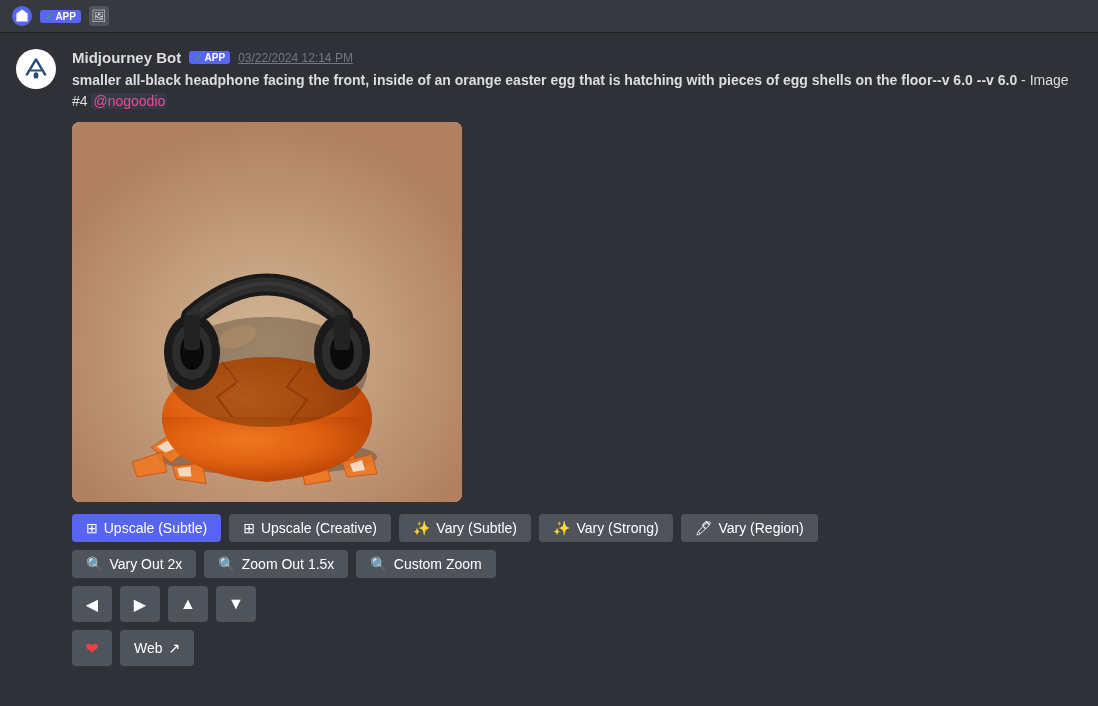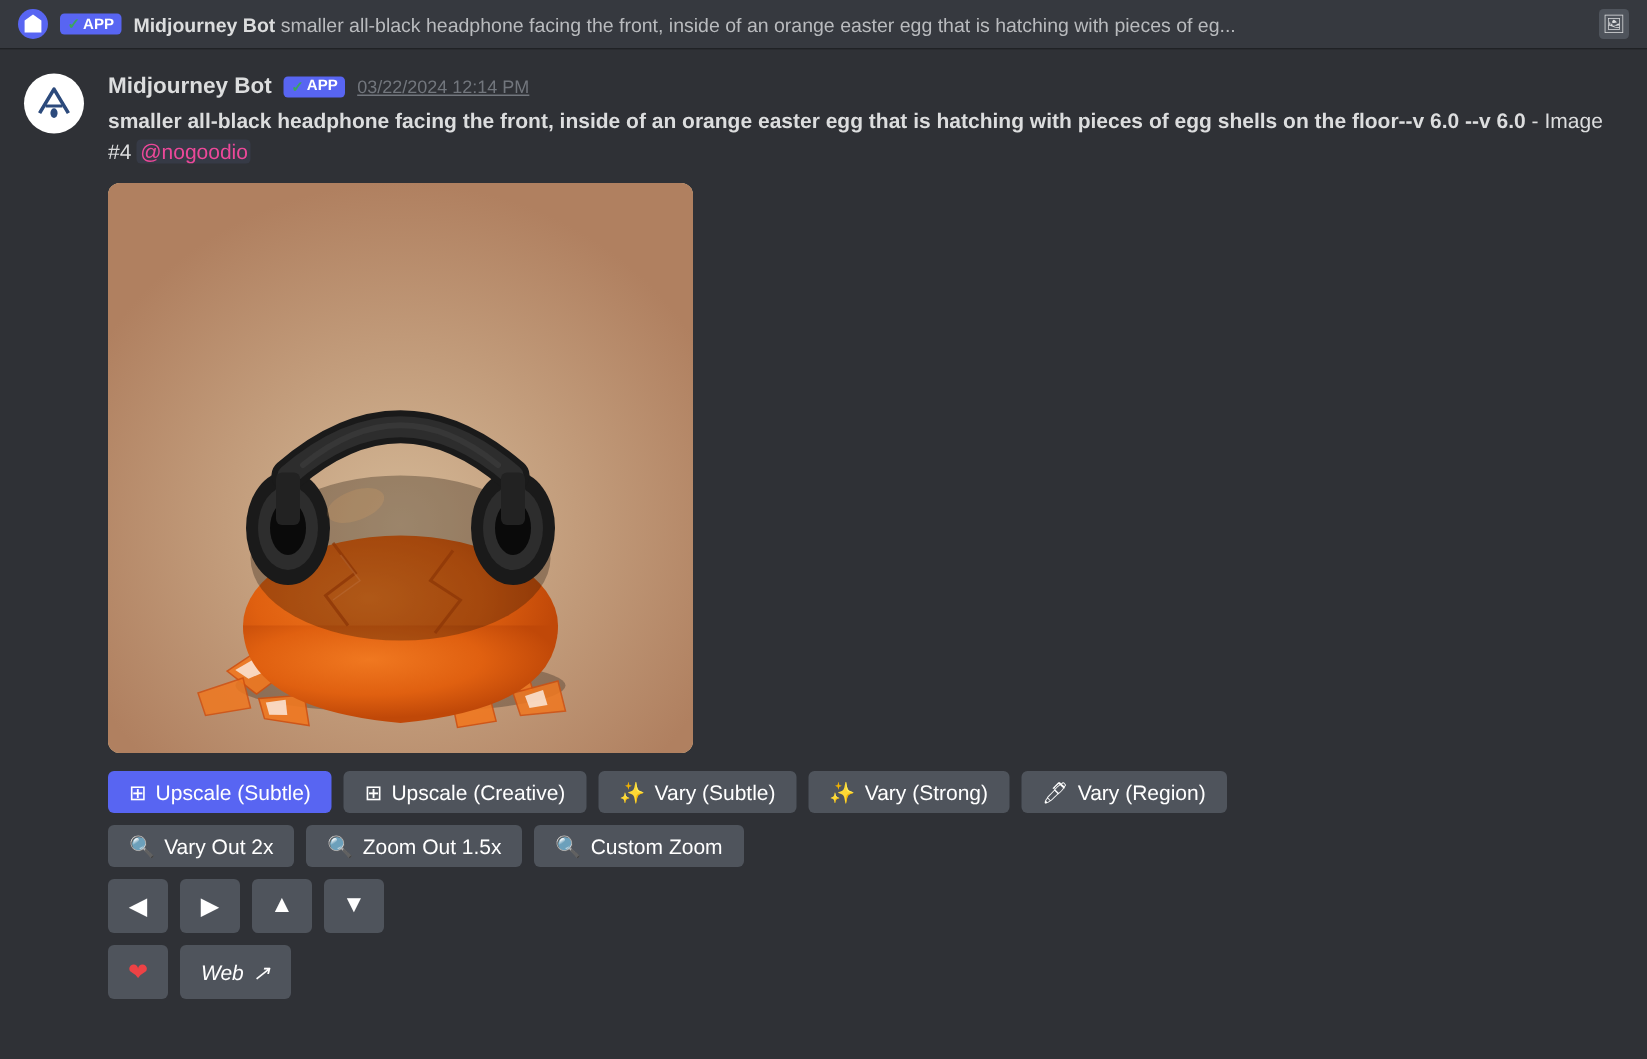--- a/index.html
+++ b/index.html
@@ -222,39 +222,34 @@
       align-items: center;
       gap: 6px;
       padding: 6px 14px;
       border-radius: 4px;
       font-size: 14px;
       font-weight: 500;
       cursor: pointer;
       border: none;
       color: white;
       background-color: #4f545c;
-      font-style: italic;
     }
   </style>
 </head>
 <body>
 
 <div class="notification-bar">
   <div class="bot-avatar-small">
     <svg viewBox="0 0 20 20" width="16" height="16">
         <path d="M3 7l7-5 7 5v10H3z" fill="white"></path>
       </svg>
   </div>
   <span class="app-badge">
     <span class="check">✓</span>
     <span>APP</span>
-  </span>
-  <span class="notification-text">
-    <strong>Midjourney Bot</strong>
-    <span>smaller all-black headphone facing the front, inside of an orange easter egg that is hatching with pieces of eg...</span>
   </span>
   <div class="image-icon">🖼</div>
 </div>
 
 <div class="main-content">
 
   <div class="avatar">
     <svg viewBox="0 0 40 40" xmlns="http://www.w3.org/2000/svg">
       <circle cx="20" cy="20" r="20" fill="#ffffff"></circle>
       <path d="M8 28 L20 8 L32 28" stroke="#2c4a7c" stroke-width="3" fill="none" stroke-linejoin="round"></path>

